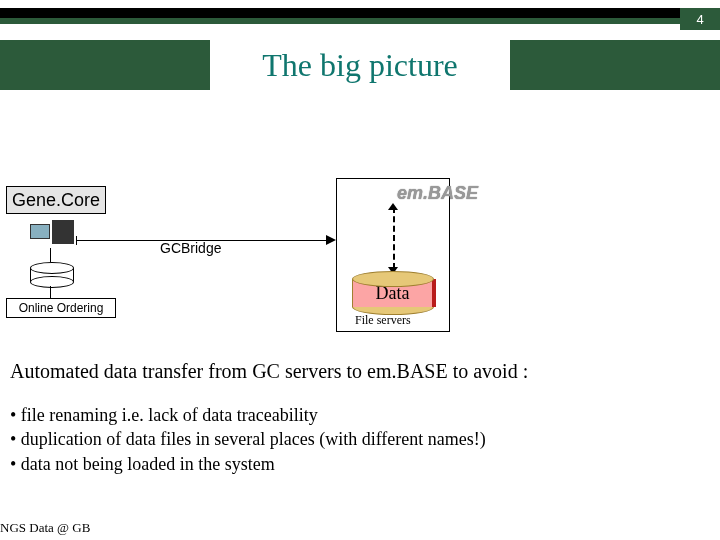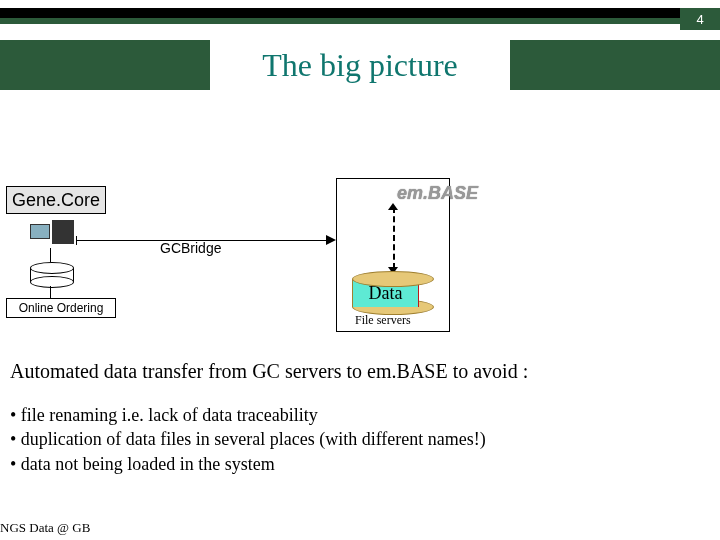--- a/index.html
+++ b/index.html
@@ -212,24 +212,24 @@
     width: 82px; height: 40px;
   }
   .data-cyl-top {
     width: 82px; height: 16px;
     border-radius: 50%;
     background: #e6c878;
     border: 1px solid #a08030;
     position: absolute; top: 0; z-index: 2;
   }
   .data-cyl-body {
-    width: 67px; height: 28px;
-    background: #5eead4;
+    width: 84px; height: 28px;
+    background: #fca5a5;
     border-left: 1px solid #a08030;
-    border-right: 1px solid #b91c1c;
+    border-right: 4px solid #b91c1c;
     position: absolute; top: 8px;
     display: flex; align-items: center; justify-content: center;
     font-size: 18px;
     font-family: "Times New Roman", serif;
   }
   .data-cyl-bot {
     width: 82px; height: 16px;
     border-radius: 50%;
     background: #e6c878;
     border: 1px solid #a08030;

